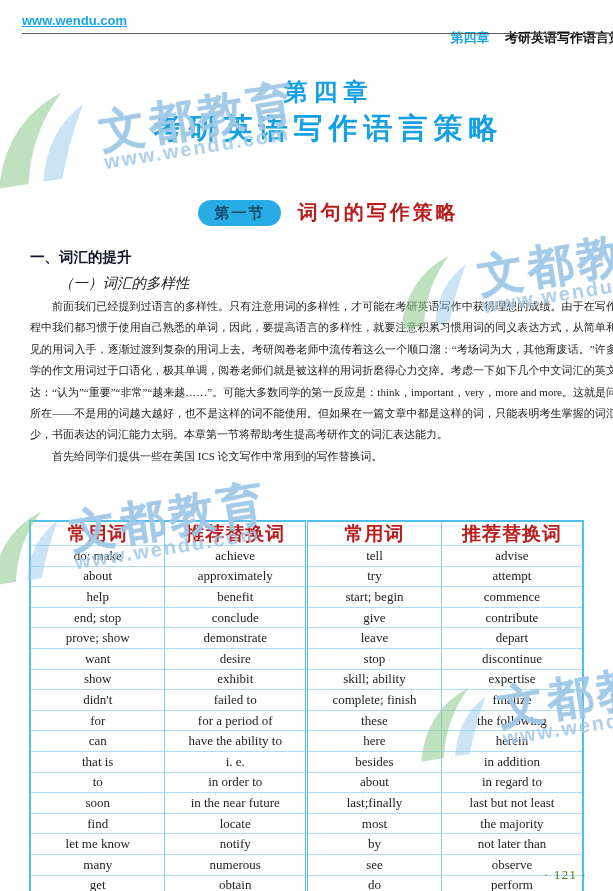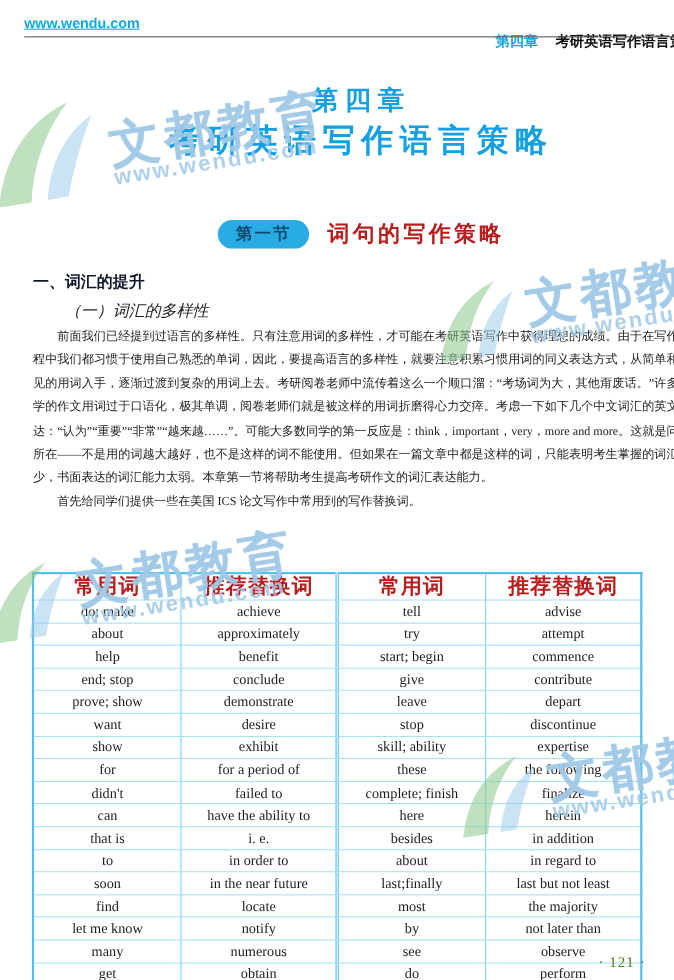--- a/index.html
+++ b/index.html
@@ -163,32 +163,32 @@
             <td>stop</td>
             <td>discontinue</td>
           </tr>
           <tr>
             <td>show</td>
             <td>exhibit</td>
             <td>skill; ability</td>
             <td>expertise</td>
           </tr>
           <tr>
+            <td>didn't</td>
+            <td>failed to</td>
+            <td>complete; finish</td>
+            <td>finalize</td>
+          </tr>
+          <tr>
             <td>for</td>
             <td>for a period of</td>
             <td>these</td>
             <td>the following</td>
           </tr>
           <tr>
-            <td>didn't</td>
-            <td>failed to</td>
-            <td>complete; finish</td>
-            <td>finalize</td>
-          </tr>
-          <tr>
             <td>can</td>
             <td>have the ability to</td>
             <td>here</td>
             <td>herein</td>
           </tr>
           <tr>
             <td>that is</td>
             <td>i. e.</td>
             <td>besides</td>
             <td>in addition</td>

